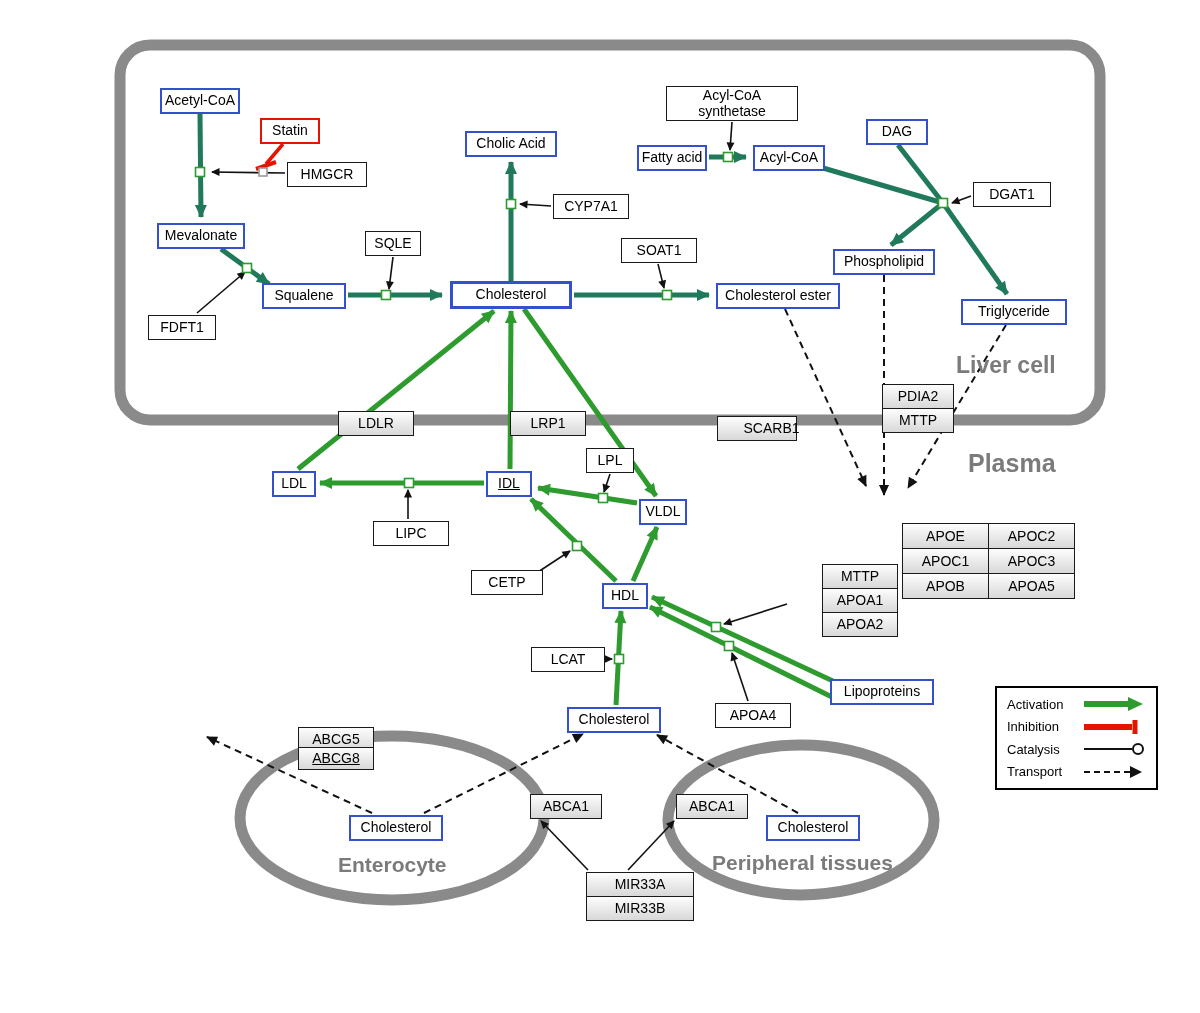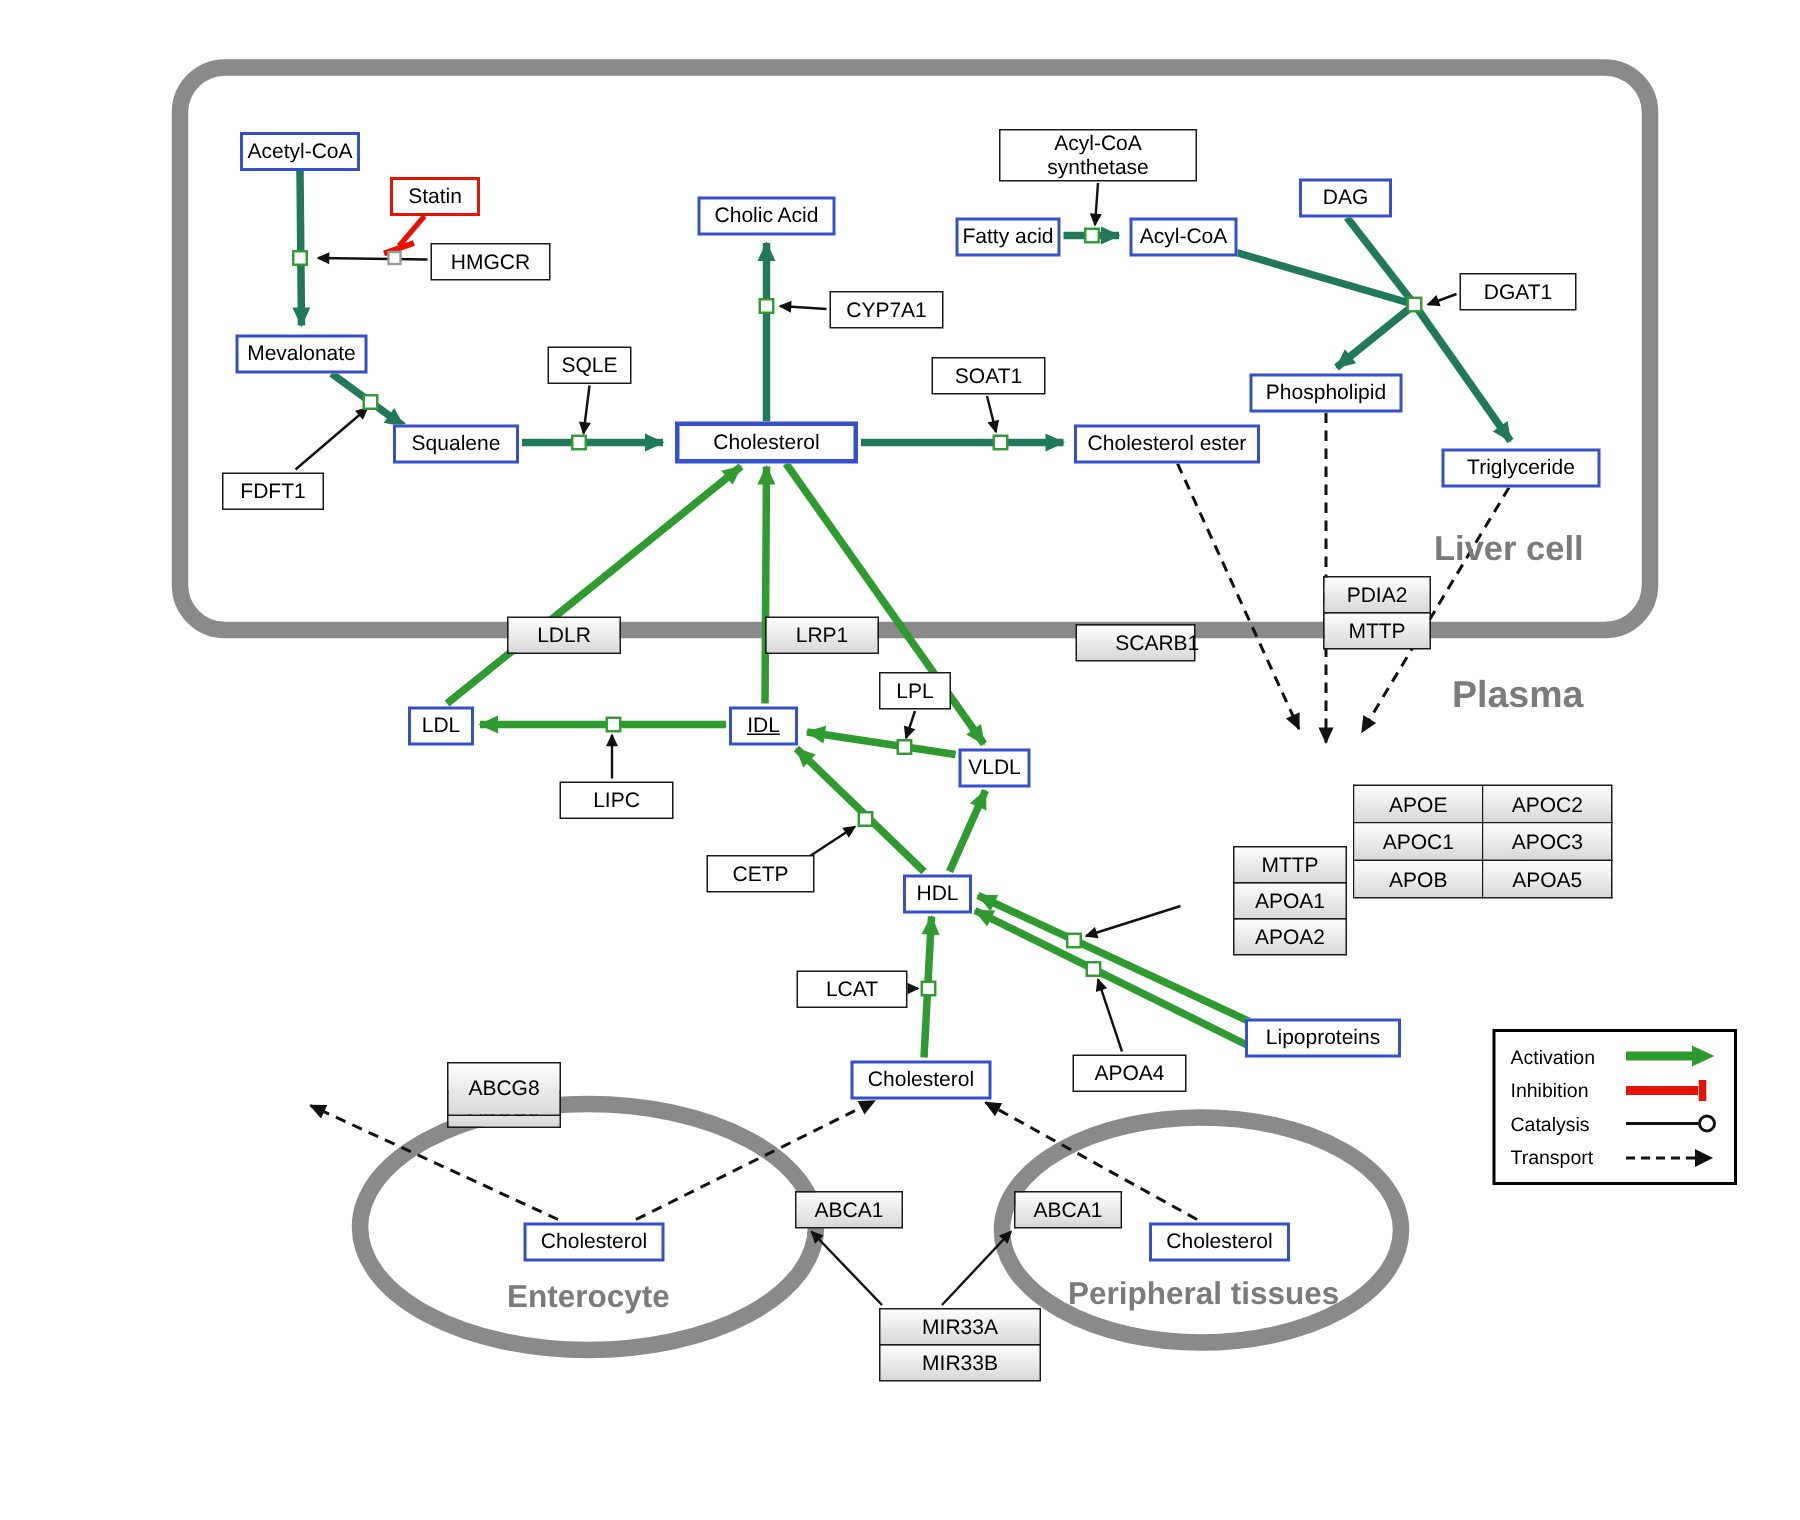--- a/index.html
+++ b/index.html
@@ -163,21 +163,21 @@
   <div class="node gene membrane" style="left:684px;top:416px;width:80px;height:25px;padding-left:29px;">SCARB1</div>
   <div class="node gene" style="left:586px;top:448px;width:48px;height:25px;">LPL</div>
   <div class="node gene" style="left:373px;top:521px;width:76px;height:25px;">LIPC</div>
   <div class="node gene" style="left:471px;top:570px;width:72px;height:25px;">CETP</div>
   <div class="node gene" style="left:499px;top:647px;width:74px;height:25px;margin-left:32px;">LCAT</div>
   <div class="node gene membrane" style="left:789px;top:564px;width:76px;height:25px;">MTTP</div>
   <div class="node gene membrane" style="left:789px;top:588px;width:76px;height:25px;">APOA1</div>
   <div class="node gene membrane" style="left:789px;top:612px;width:76px;height:25px;">APOA2</div>
   <div class="node gene" style="left:715px;top:703px;width:76px;height:25px;">APOA4</div>
   <div class="node gene membrane" style="left:265px;top:727px;width:76px;height:25px;">ABCG5</div>
-  <div class="node gene membrane" style="left:265px;top:708px;width:76px;height:36px;">ABCG8</div>
+  <div class="node gene membrane" style="left:265px;top:747px;width:76px;height:23px;text-decoration:underline;">ABCG8</div>
   <div class="node gene membrane" style="left:497px;top:794px;width:72px;height:25px;">ABCA1</div>
   <div class="node gene membrane" style="left:643px;top:794px;width:72px;height:25px;">ABCA1</div>
   <div class="node gene membrane" style="left:553px;top:872px;width:108px;height:25px;">MIR33A</div>
   <div class="node gene membrane" style="left:553px;top:896px;width:108px;height:25px;">MIR33B</div>
 
   <div class="apo-table" style="left:902px;top:523px;">
     <div class="apo-cell">APOE</div>
     <div class="apo-cell">APOC2</div>
     <div class="apo-cell">APOC1</div>
     <div class="apo-cell">APOC3</div>

